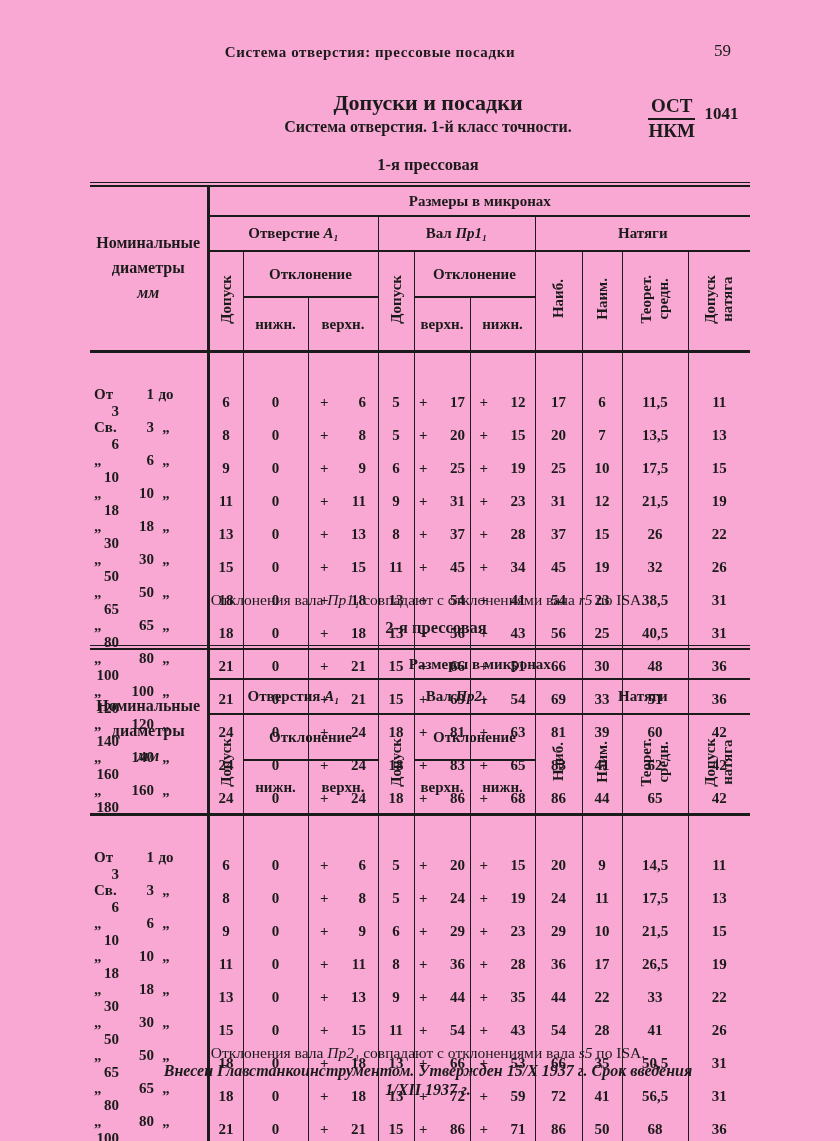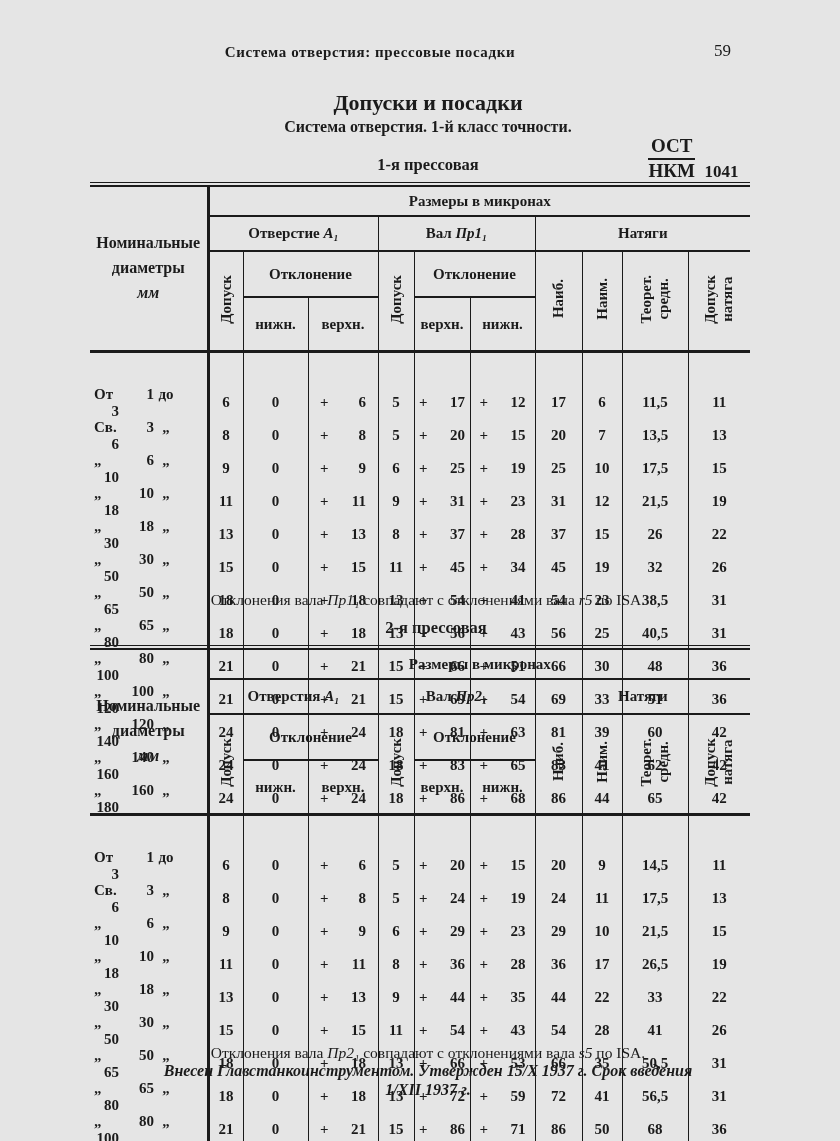--- a/index.html
+++ b/index.html
@@ -1,35 +1,35 @@
 <!DOCTYPE html>
 <html><head>
 <meta charset="utf-8">
 <style>
   html,body { margin:0; padding:0; background:#ffffff; }
   .page {
-    position:relative; width:840px; height:1141px; background:#e5e5e5;
+    position:relative; width:840px; height:1141px; background:#f9a8d4;
     color:#1b1b1b; font-family:"Liberation Serif","DejaVu Serif",serif;
     overflow:hidden;
   }
   .abs { position:absolute; }
   .center { left:8px; width:840px; text-align:center; }
 
   .running-head { top:44px; left:80px; width:580px; text-align:center;
     font-weight:bold; font-size:15px; letter-spacing:0.6px; }
   .page-num { top:41px; left:714px; font-size:17px; }
 
   .doc-title  { top:90px;  font-size:22px; font-weight:bold; }
   .doc-sub1   { top:118px; font-size:16px; font-weight:bold; }
   .doc-sub2   { top:136px; font-size:16px; font-weight:bold; }
   .table-cap  { font-size:16.5px; font-weight:bold; }
   .cap1 { top:155px; }
   .cap2 { top:618px;padding-left:8px; }
 
-  .std { top:96px; left:648px; display:flex; align-items:flex-end; gap:9px; font-weight:bold;margin-top:40px; }
+  .std { top:96px; left:648px; display:flex; align-items:center; gap:9px; font-weight:bold; }
   .std .frac { text-align:center; font-size:19px; line-height:1.1; }
   .std .frac .ft { display:block; border-bottom:2px solid #1b1b1b; padding:0 3px 1px; }
   .std .frac .fb { display:block; padding-top:1px; }
   .std .stdnum { font-size:17px; margin-top:-10px; }
 
   
   .tblwrap { position:absolute; left:90px; width:660px; border-top:1px solid #1b1b1b; }
   .tblwrap table { border-collapse:collapse; table-layout:fixed; width:660px;
     margin-top:2px; border-top:2px solid #1b1b1b; }
   .t1 { top:182px; }

